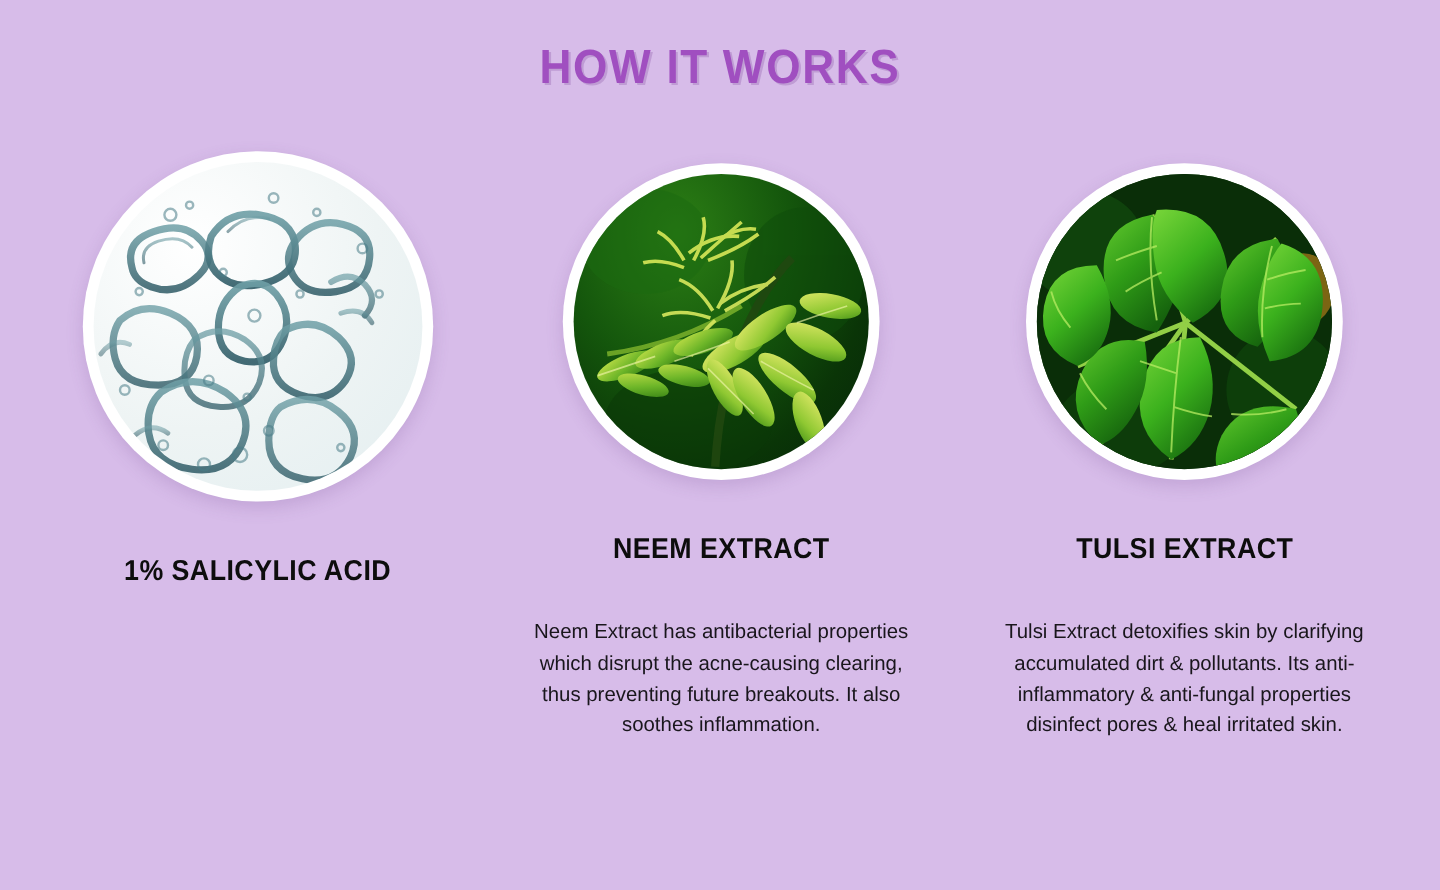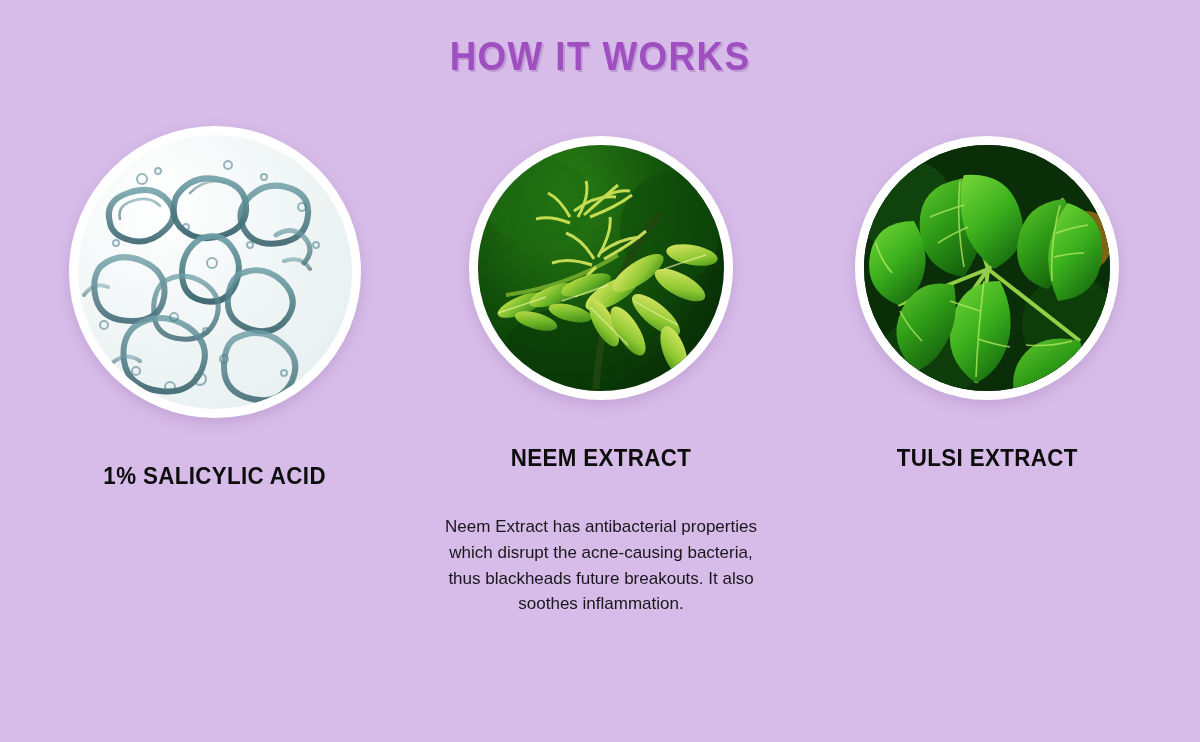--- a/index.html
+++ b/index.html
@@ -250,21 +250,21 @@
             <path d="M112 162 q22 22 38 38"></path>
             <path d="M156 156 q24 14 44 24"></path>
             <path d="M186 124 q22 -8 42 -14"></path>
           </g>
         </svg>
       </div>
     </div>
 
     <div class="ing-title">NEEM EXTRACT</div>
 
-    <p class="ing-desc">Neem Extract has antibacterial properties which disrupt the acne-causing bacteria, thus blackheads future breakouts. It also soothes inflammation.</p>
+    <p class="ing-desc">Neem Extract has antibacterial properties which disrupt the acne-causing clearing, thus preventing future breakouts. It also soothes inflammation.</p>
   </div>
 
   <div class="column col-3">
 
     <div class="circle-wrap size-b">
       <div class="circle-inner img-tulsi">
         <svg viewBox="0 0 246 246" preserveAspectRatio="xMidYMid slice">
           <defs>
             <linearGradient id="tl" x1="0" y1="0" x2="0.6" y2="1">
               <stop offset="0%" stop-color="#63c92e"></stop>
@@ -327,15 +327,16 @@
             <path d="M162 200 q24 2 46 -4"></path>
             <path d="M58 196 q-14 -14 -22 -30"></path>
             <path d="M28 128 q-12 -14 -16 -30"></path>
           </g>
         </svg>
       </div>
     </div>
 
     <div class="ing-title">TULSI EXTRACT</div>
 
+    <p class="ing-desc">Tulsi Extract detoxifies skin by clarifying accumulated dirt &amp; pollutants. Its anti-inflammatory &amp; anti-fungal properties disinfect pores &amp; heal irritated skin.</p>
   </div>
 
 </div>
 
 </body></html>

